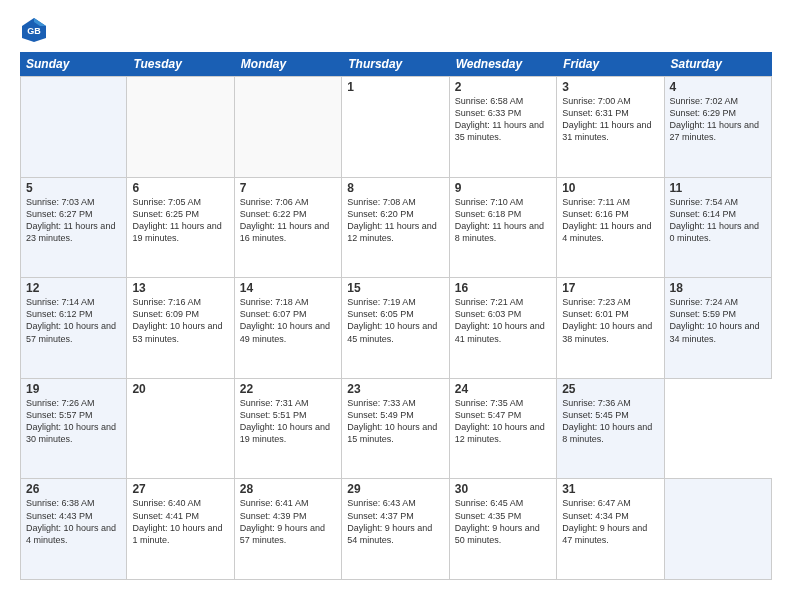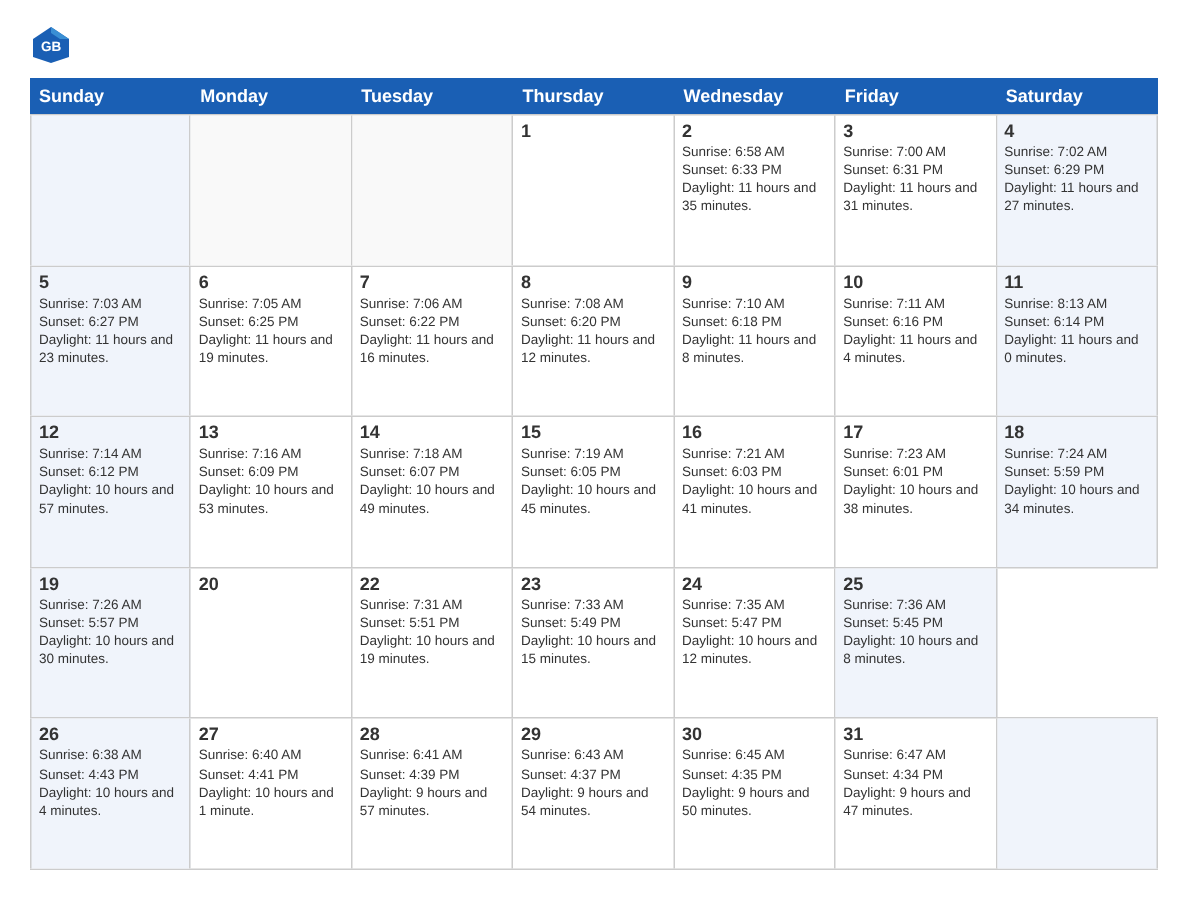--- a/index.html
+++ b/index.html
@@ -62,20 +62,21 @@
       display: grid;
       grid-template-columns: repeat(7, 1fr);
       background: #1a5fb4;
     }
     .cal-header-cell {
       color: #fff;
       font-size: 12px;
       font-weight: bold;
       padding: 5px 6px;
       text-align: left;
+      font-style: italic;
     }
     .cal-body {
       flex: 1;
       display: flex;
       flex-direction: column;
     }
     .cal-row {
       display: grid;
       grid-template-columns: repeat(7, 1fr);
       flex: 1;
@@ -123,22 +124,22 @@
     </div>
     <div class="title-block">
       <div class="month-title"></div>
       <div class="location"></div>
     </div>
   </div>
 
   <div class="calendar">
     <div class="cal-header-row">
     <div class="cal-header-cell">Sunday</div>
+        <div class="cal-header-cell">Tuesday</div>
         <div class="cal-header-cell">Monday</div>
-        <div class="cal-header-cell">Tuesday</div>
         <div class="cal-header-cell">Thursday</div>
         <div class="cal-header-cell">Wednesday</div>
         <div class="cal-header-cell">Friday</div>
         <div class="cal-header-cell">Saturday</div>
       </div>
     <div class="cal-body">
     <div class="cal-row">
           <div class="cal-cell empty weekend-sun"></div>
           <div class="cal-cell empty"></div>
           <div class="cal-cell empty"></div>
@@ -205,21 +206,21 @@
           </div>
           <div class="cal-cell">
             <div class="day-num">10</div>
             <div class="day-info">Sunrise: 7:11 AM
 Sunset: 6:16 PM
 Daylight: 11 hours
 and 4 minutes.</div>
           </div>
           <div class="cal-cell weekend-sat">
             <div class="day-num">11</div>
-            <div class="day-info">Sunrise: 8:13 AM
+            <div class="day-info">Sunrise: 7:54 AM
 Sunset: 6:14 PM
 Daylight: 11 hours
 and 0 minutes.</div>
           </div>
         </div>
         <div class="cal-row">
           <div class="cal-cell weekend-sun">
             <div class="day-num">12</div>
             <div class="day-info">Sunrise: 7:14 AM
 Sunset: 6:12 PM

